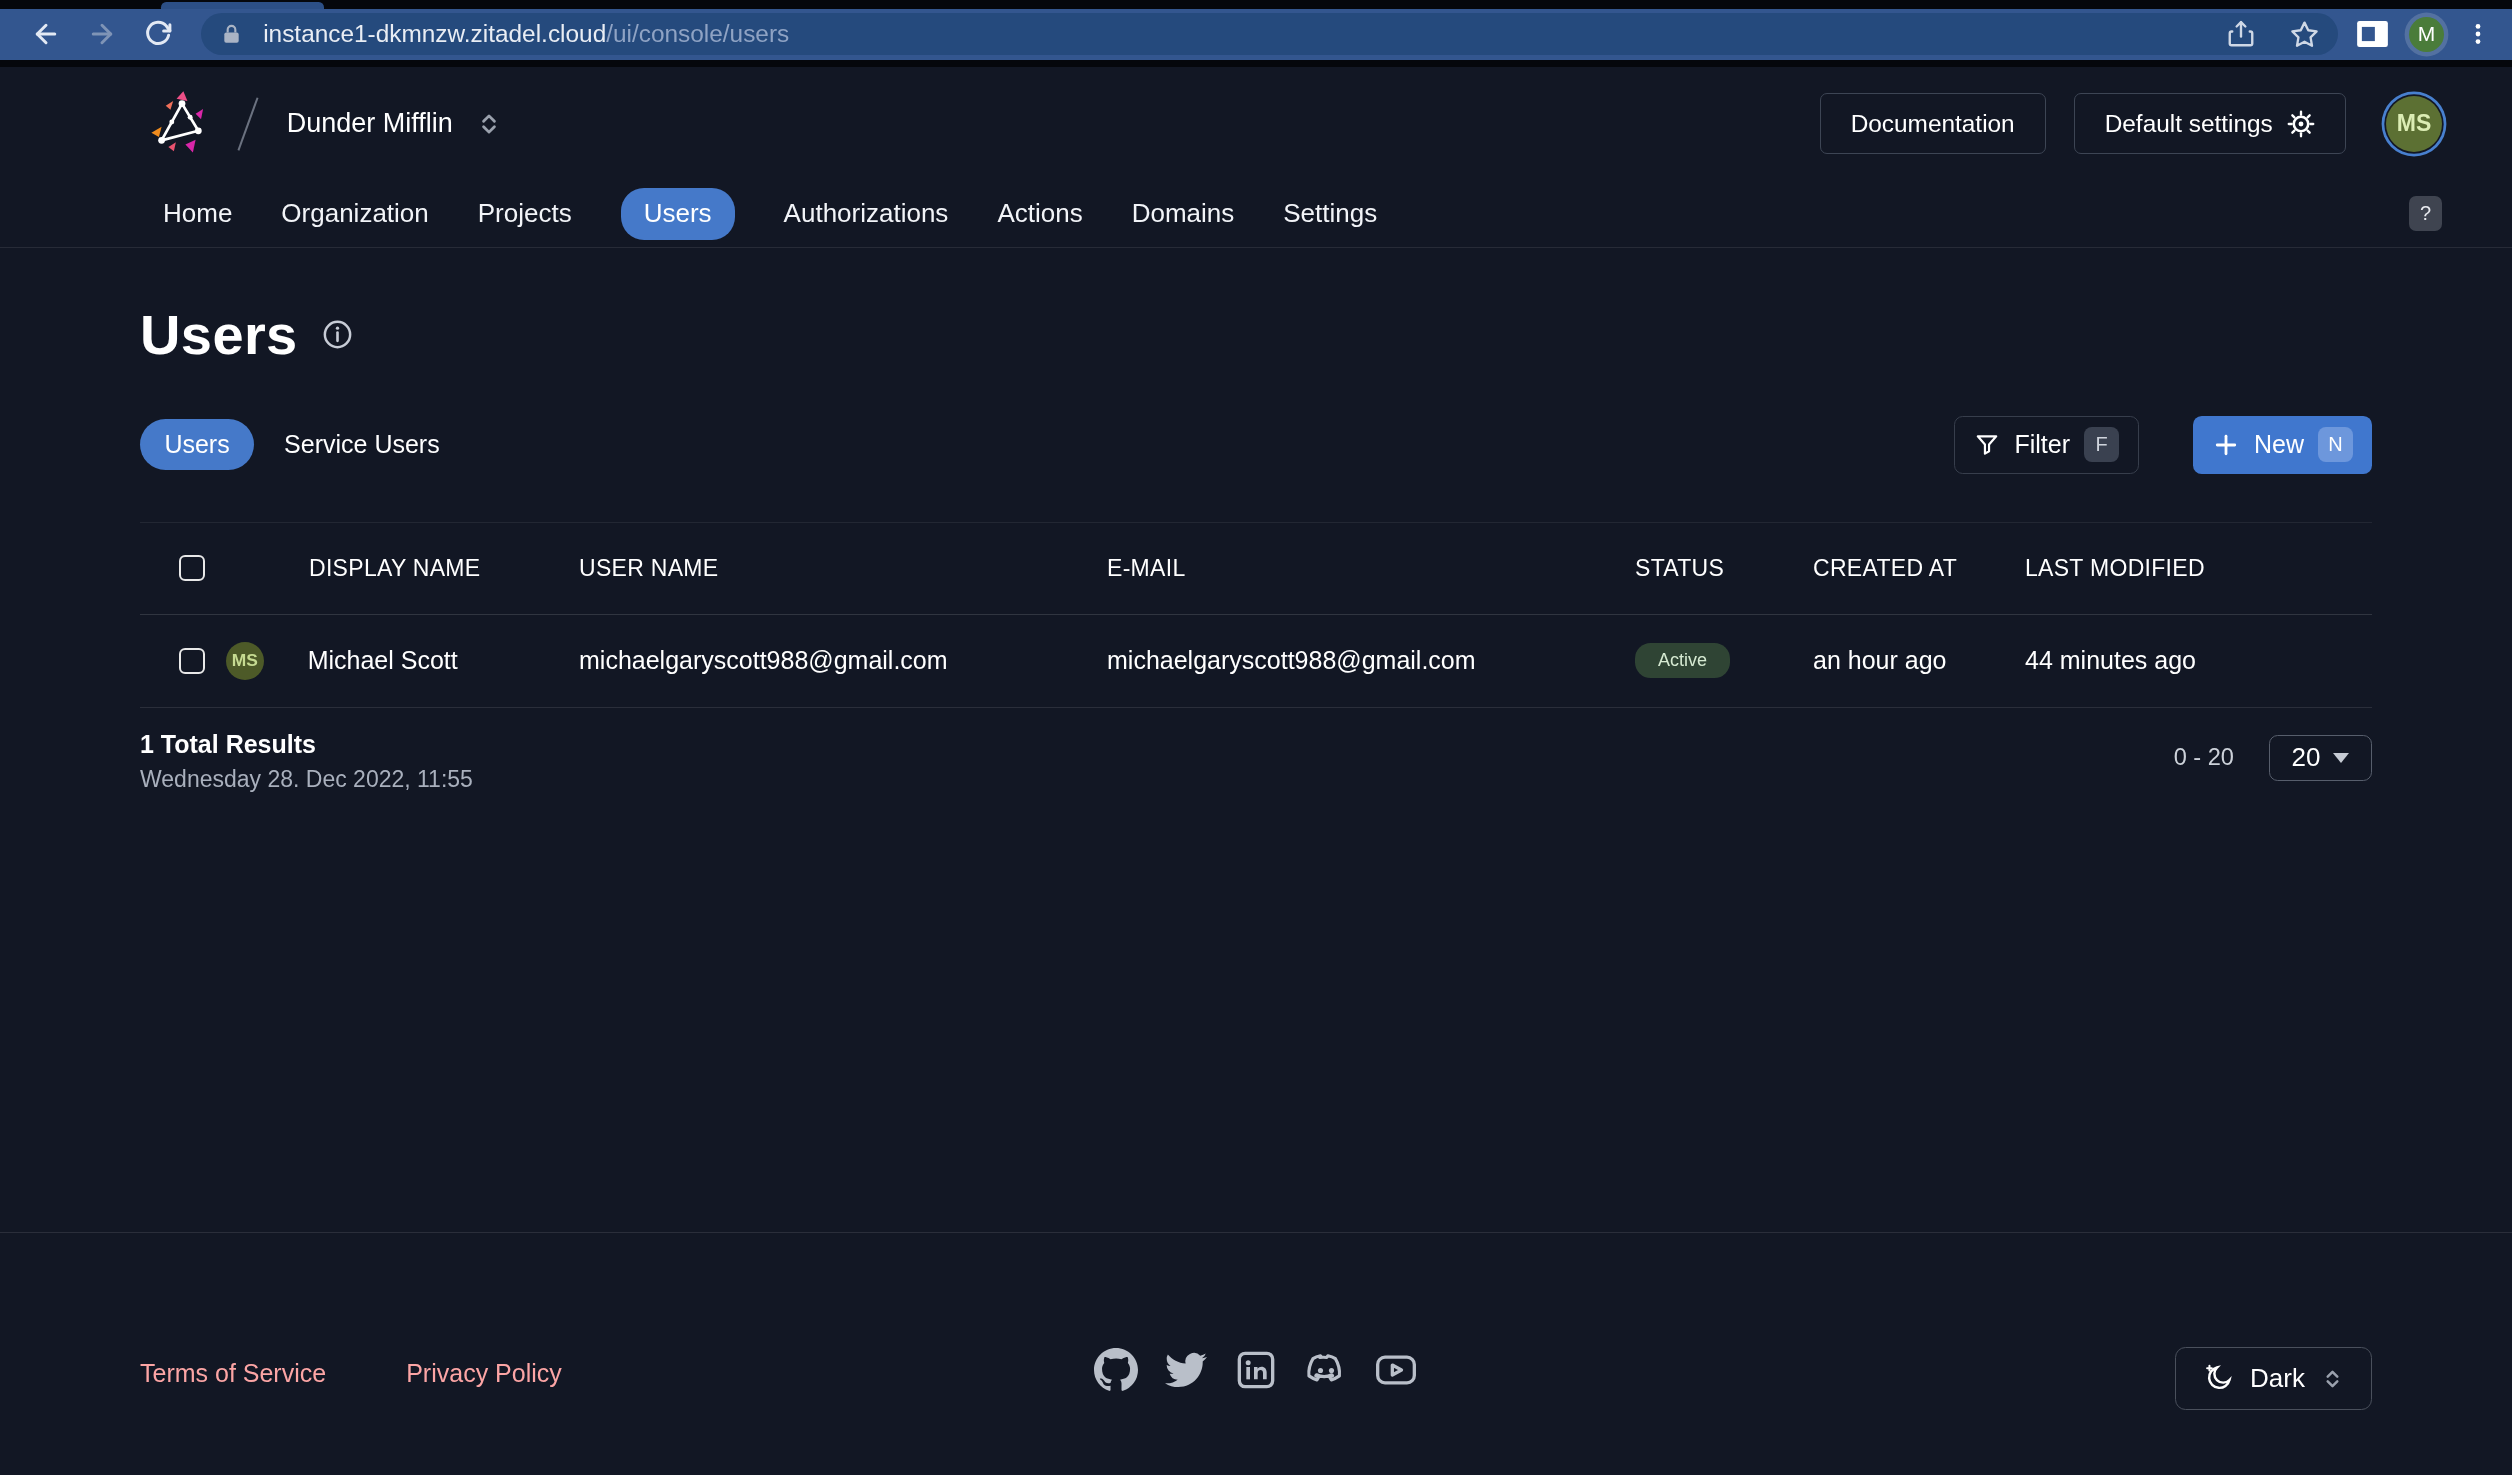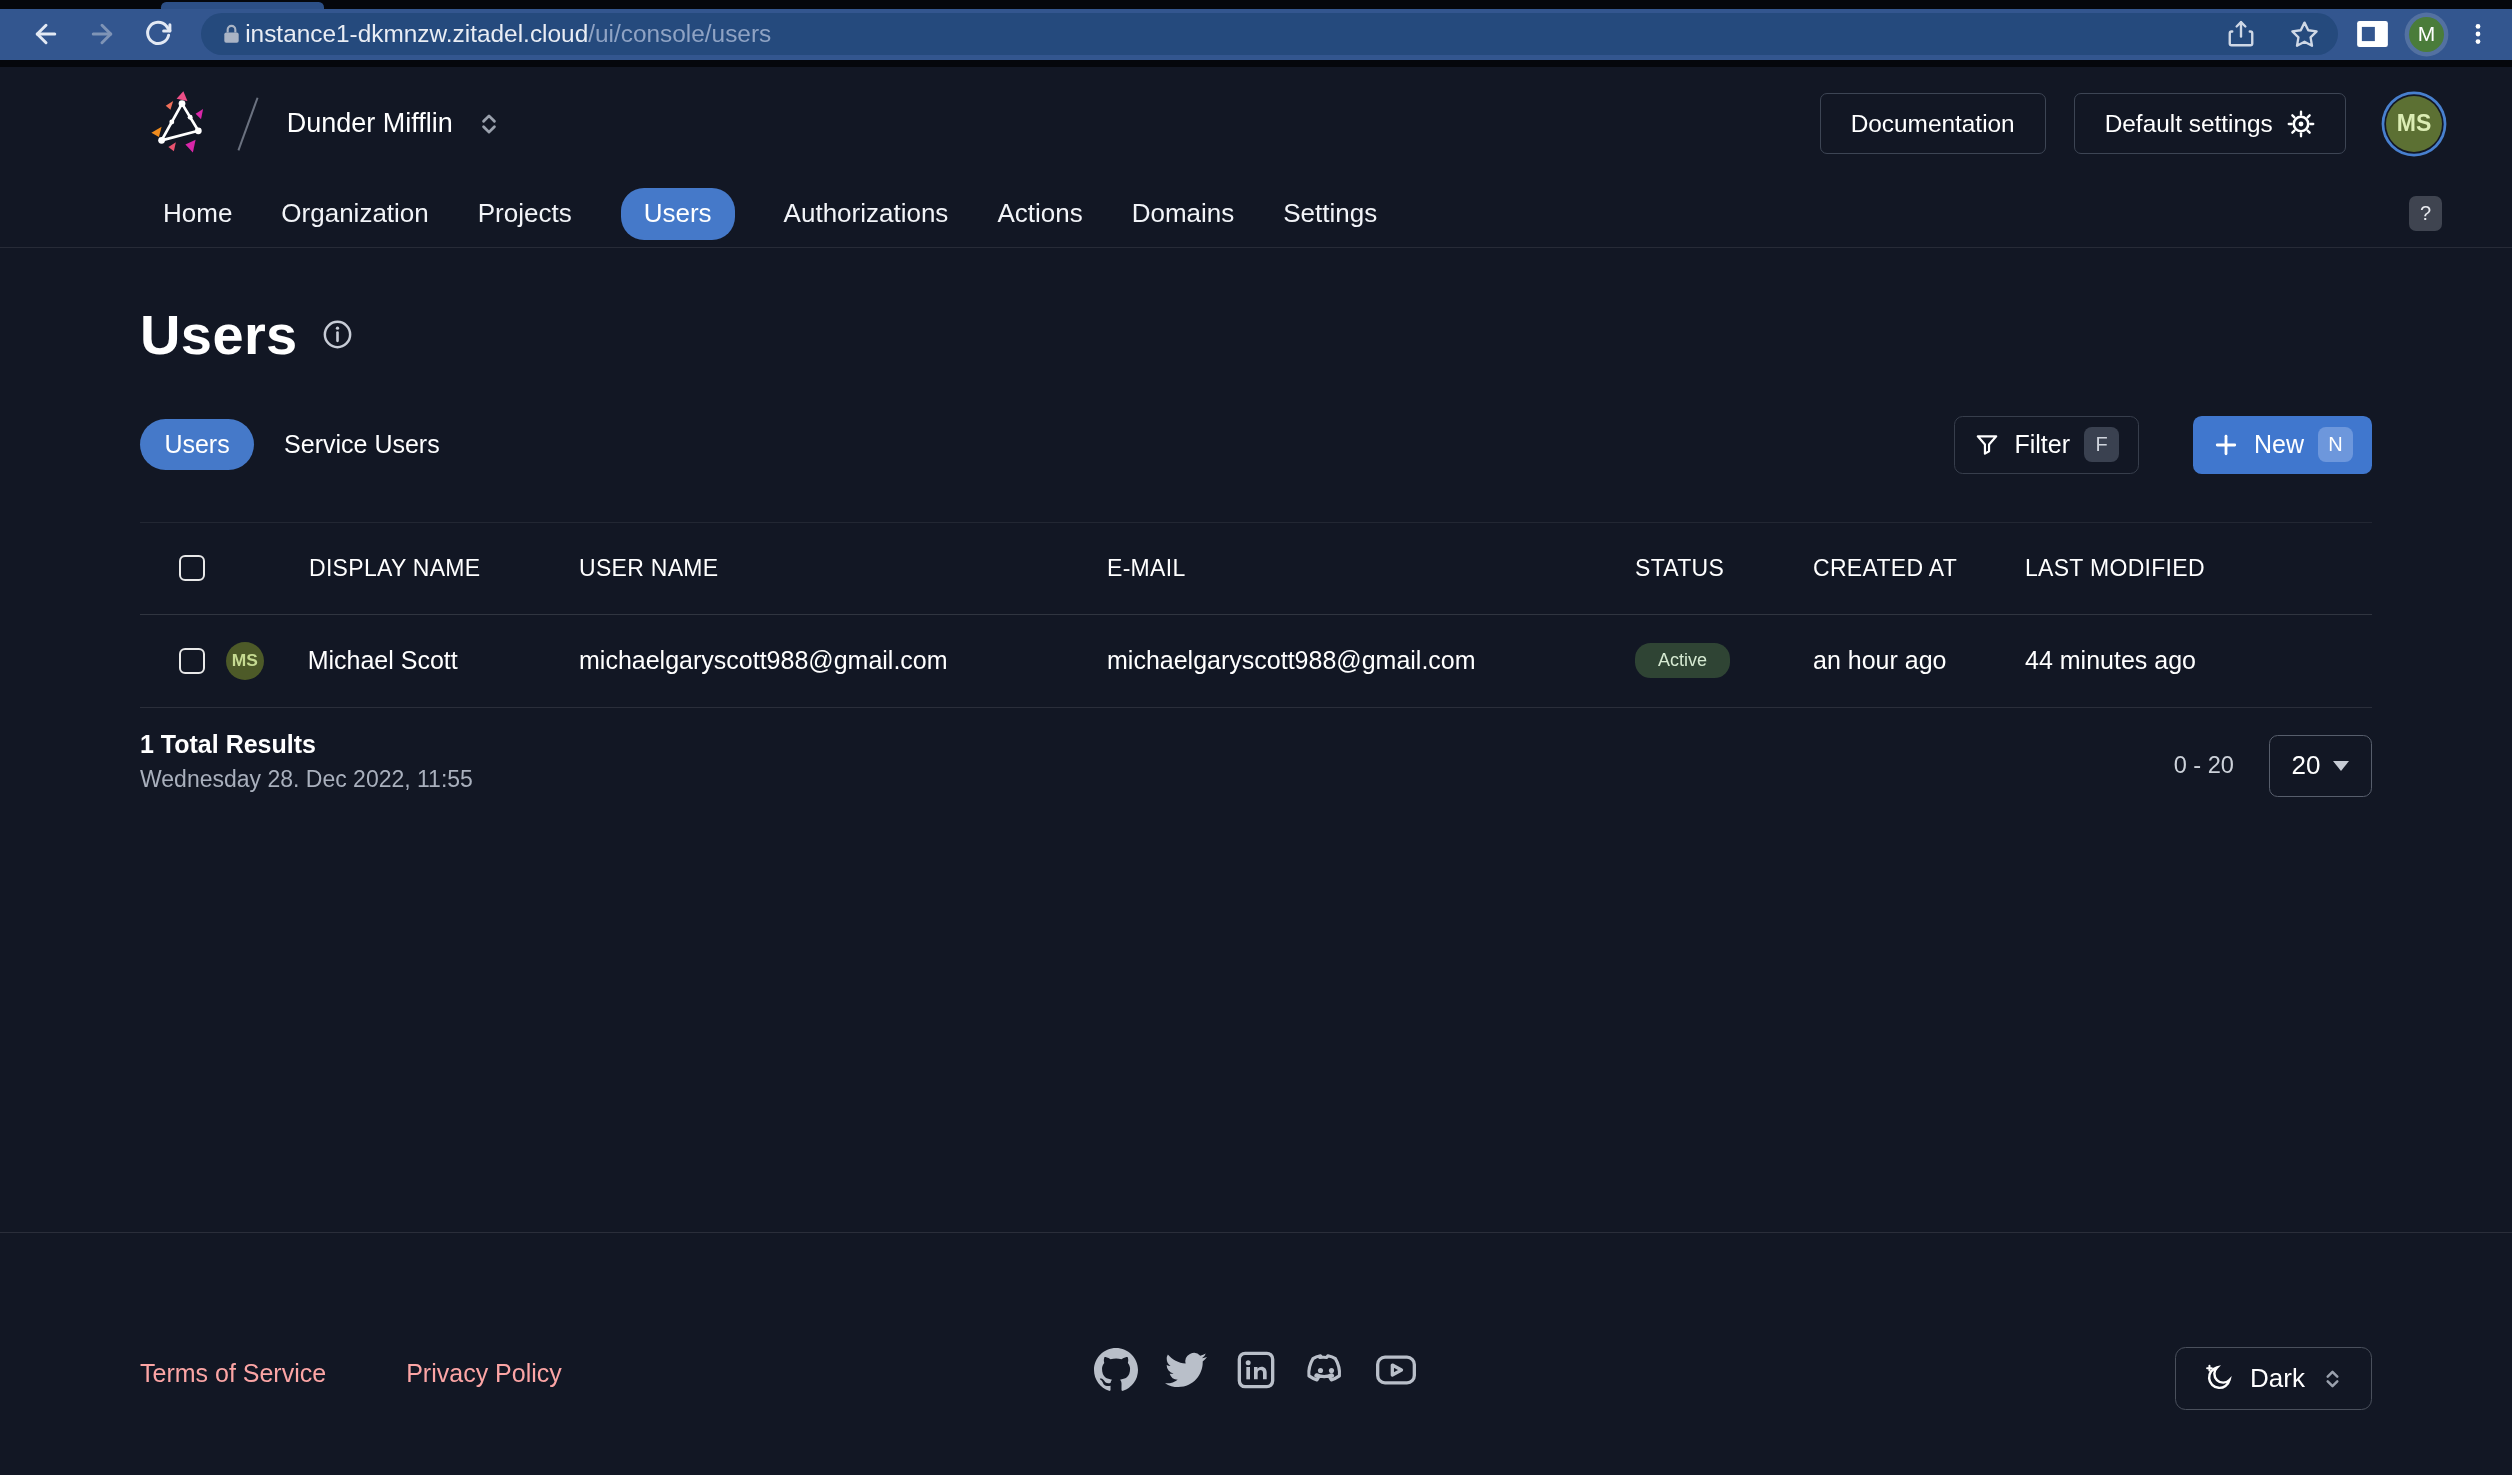--- a/index.html
+++ b/index.html
@@ -18,21 +18,21 @@
   .toolbar {
     height:51px; background:#33568f;
     display:flex; align-items:center; padding:0 21px; gap:7px;
   }
   .chrome-bottom { height:7px; background:#05070c; }
   .nav-btn { width:49px; height:42px; display:flex; align-items:center; justify-content:center; border-radius:50%; flex:0 0 auto; }
   .url-bar {
     flex:1; height:42px; background:#254a7d; border-radius:21px;
     display:flex; align-items:center; padding:0 17.4px 0 19px; margin:0 12.2px; min-width:0;
   }
-  .url-text { font-size:24.4px; margin-left:2px; white-space:nowrap; overflow:hidden; }
+  .url-text { font-size:24.4px; margin-left:20px; white-space:nowrap; overflow:hidden; }
   .url-domain { color:#e9edf4; }
   .url-path { color:#8fa3c4; }
   .url-actions { margin-left:auto; display:flex; align-items:center; gap:33px; }
   .chrome-avatar {
     width:35px; height:35px; border-radius:50%; background:#4a7c3a;
     color:#fff; font-size:21px; display:flex; align-items:center; justify-content:center;
     box-shadow:0 0 0 4.4px rgba(255,255,255,0.16); margin:0 14px; flex:0 0 auto;
   }
 
   
@@ -115,21 +115,21 @@
     font-size:18px; padding:7px 23px; border-radius:15.7px;
   }
 
   
   .pagination { margin-top:22px; display:flex; align-items:flex-start; }
   .pag-total { font-size:25px; font-weight:bold; }
   .pag-date { margin-top:7px; font-size:23px; color:#a9b0bd; }
   .pag-right { margin-left:auto; display:flex; align-items:center; gap:35px; padding-top:5.2px; }
   .pag-range { font-size:23.6px; color:#ccd1d9; }
   .page-size {
-    width:103px; height:62px; border:1.7px solid #575e6c; border-radius:8.7px;
+    width:103px; height:46px; border:1.7px solid #575e6c; border-radius:8.7px;
     display:flex; align-items:center; justify-content:center; gap:13px; cursor:pointer;
   }
   .page-size-value { font-size:26px; }
   .caret-down { width:0; height:0; border-left:8.7px solid transparent; border-right:8.7px solid transparent; border-top:10.5px solid #c6cbd4; }
 
   
   footer {
     height:245px; border-top:0.9px solid rgba(255,255,255,0.10);
     position:relative; display:flex; align-items:flex-start; padding:126px 140px 0 140px;
   }

